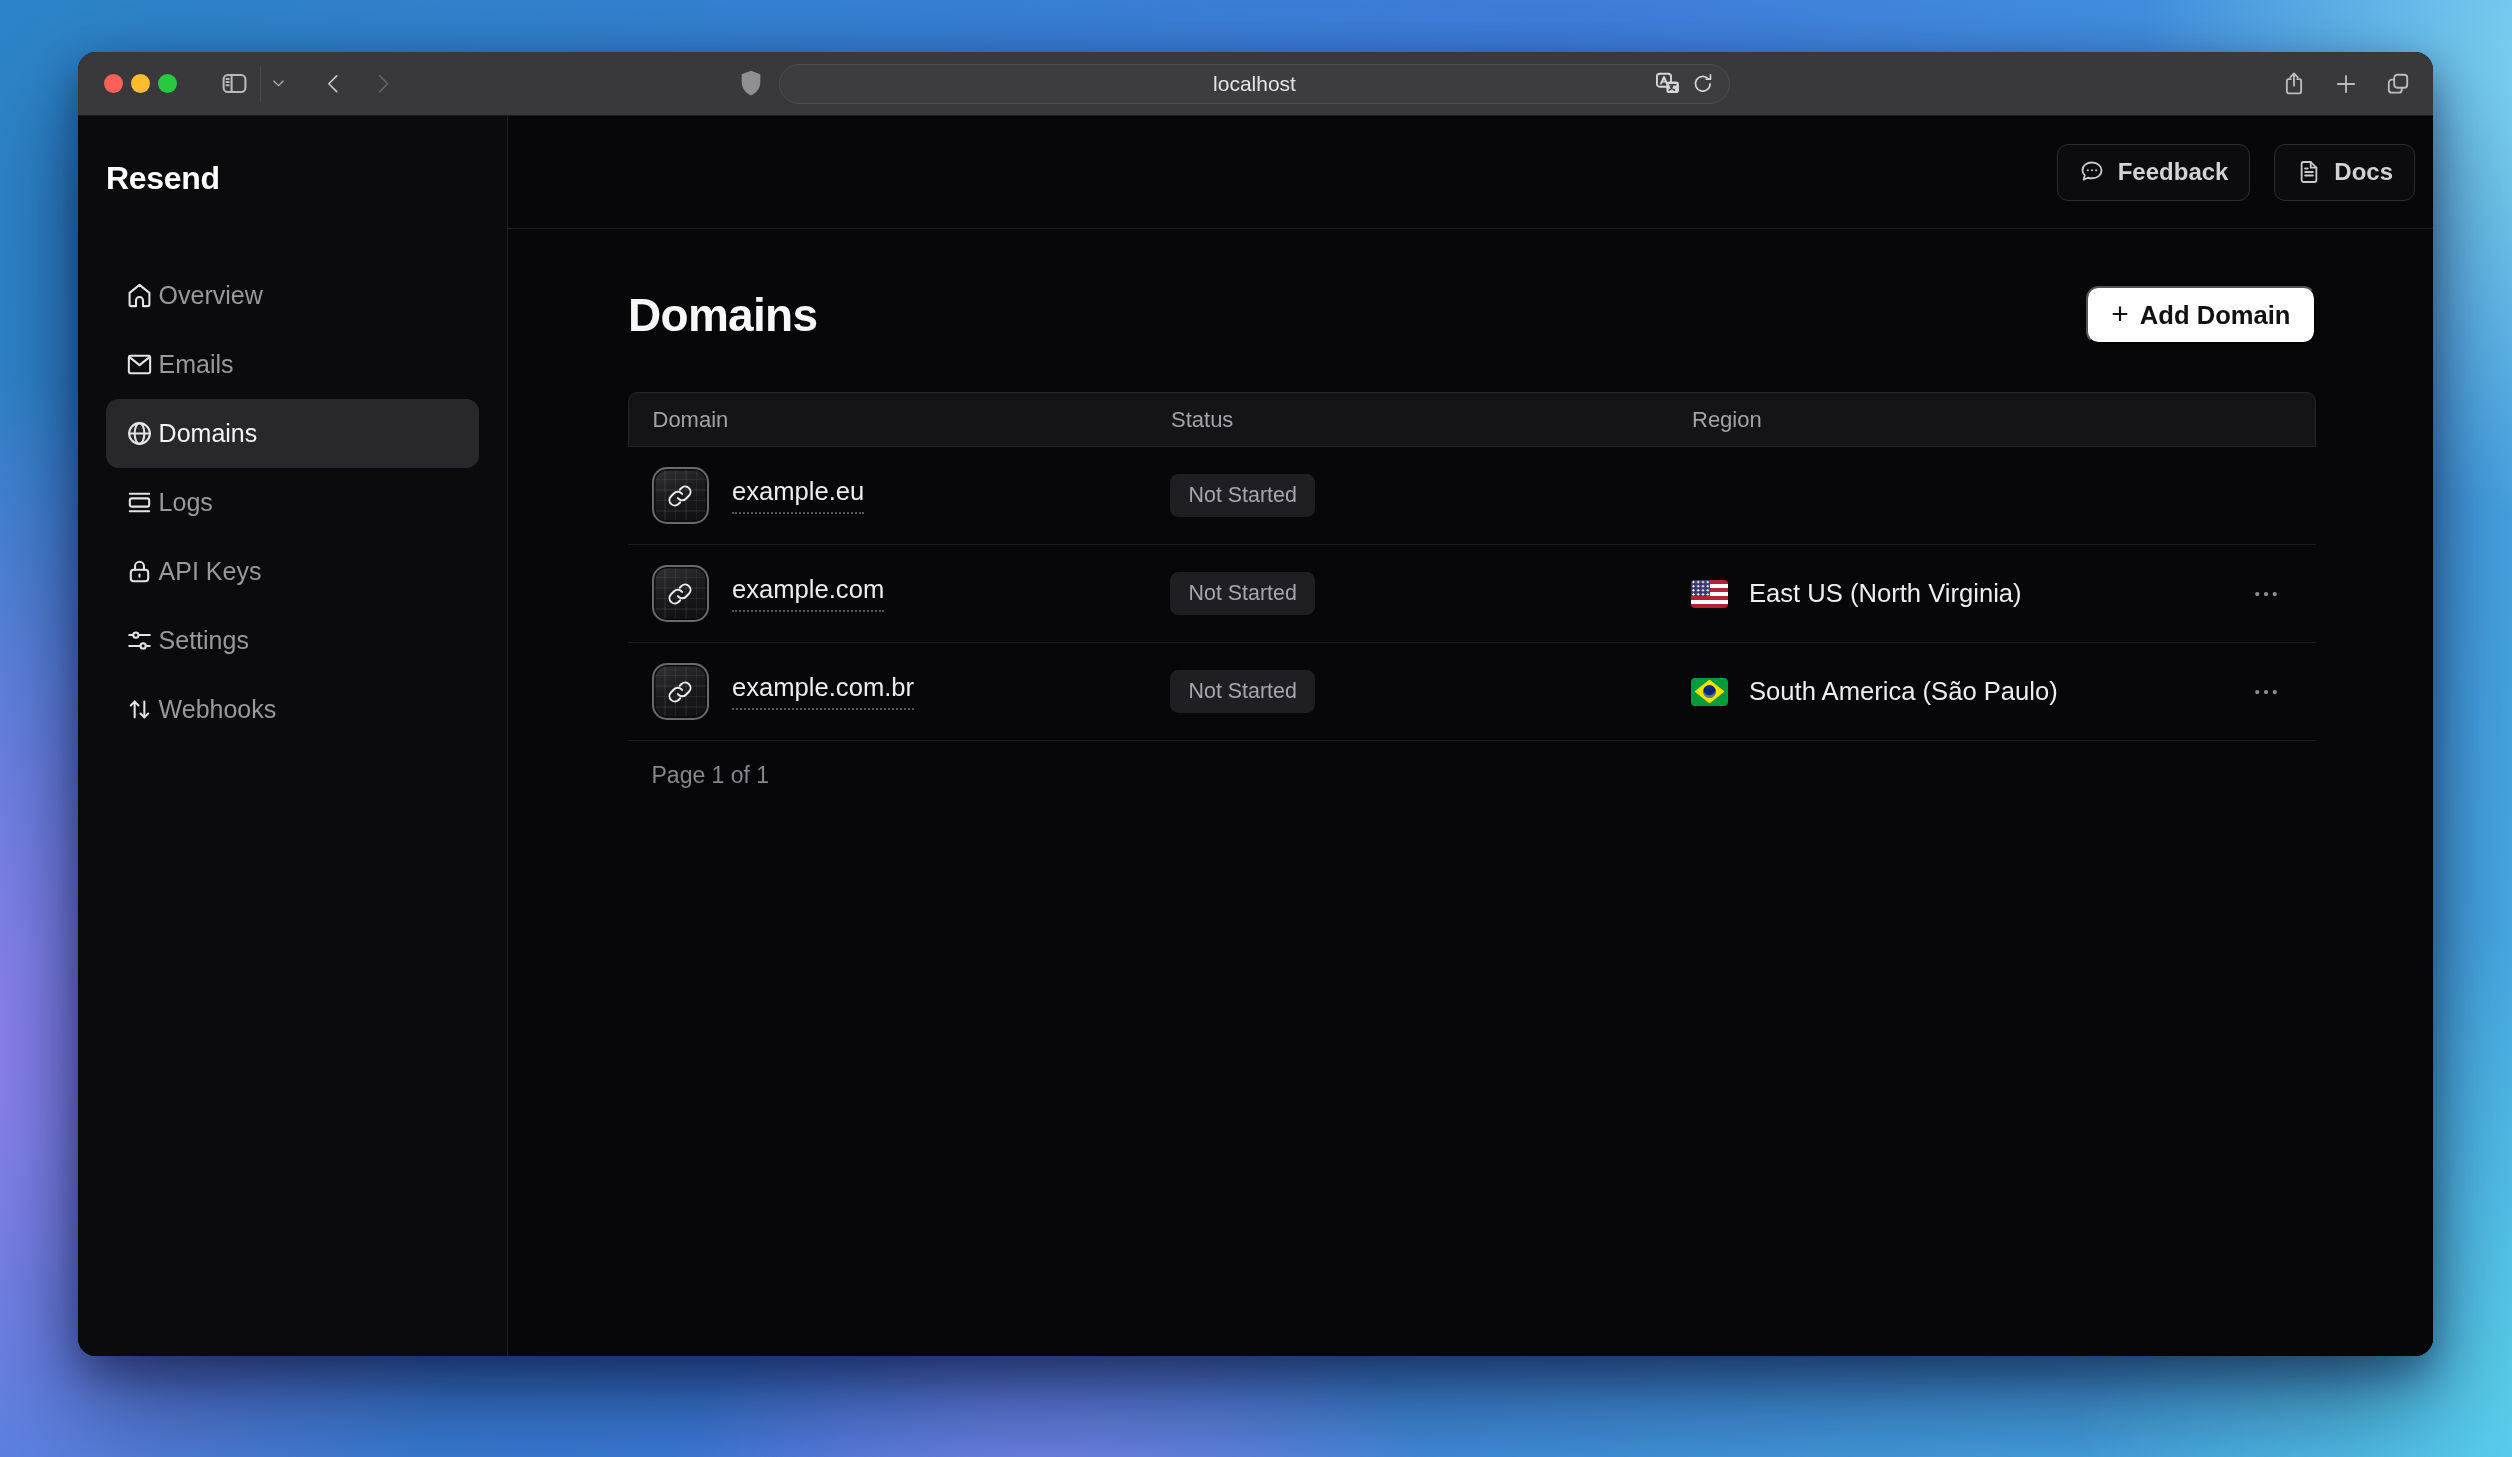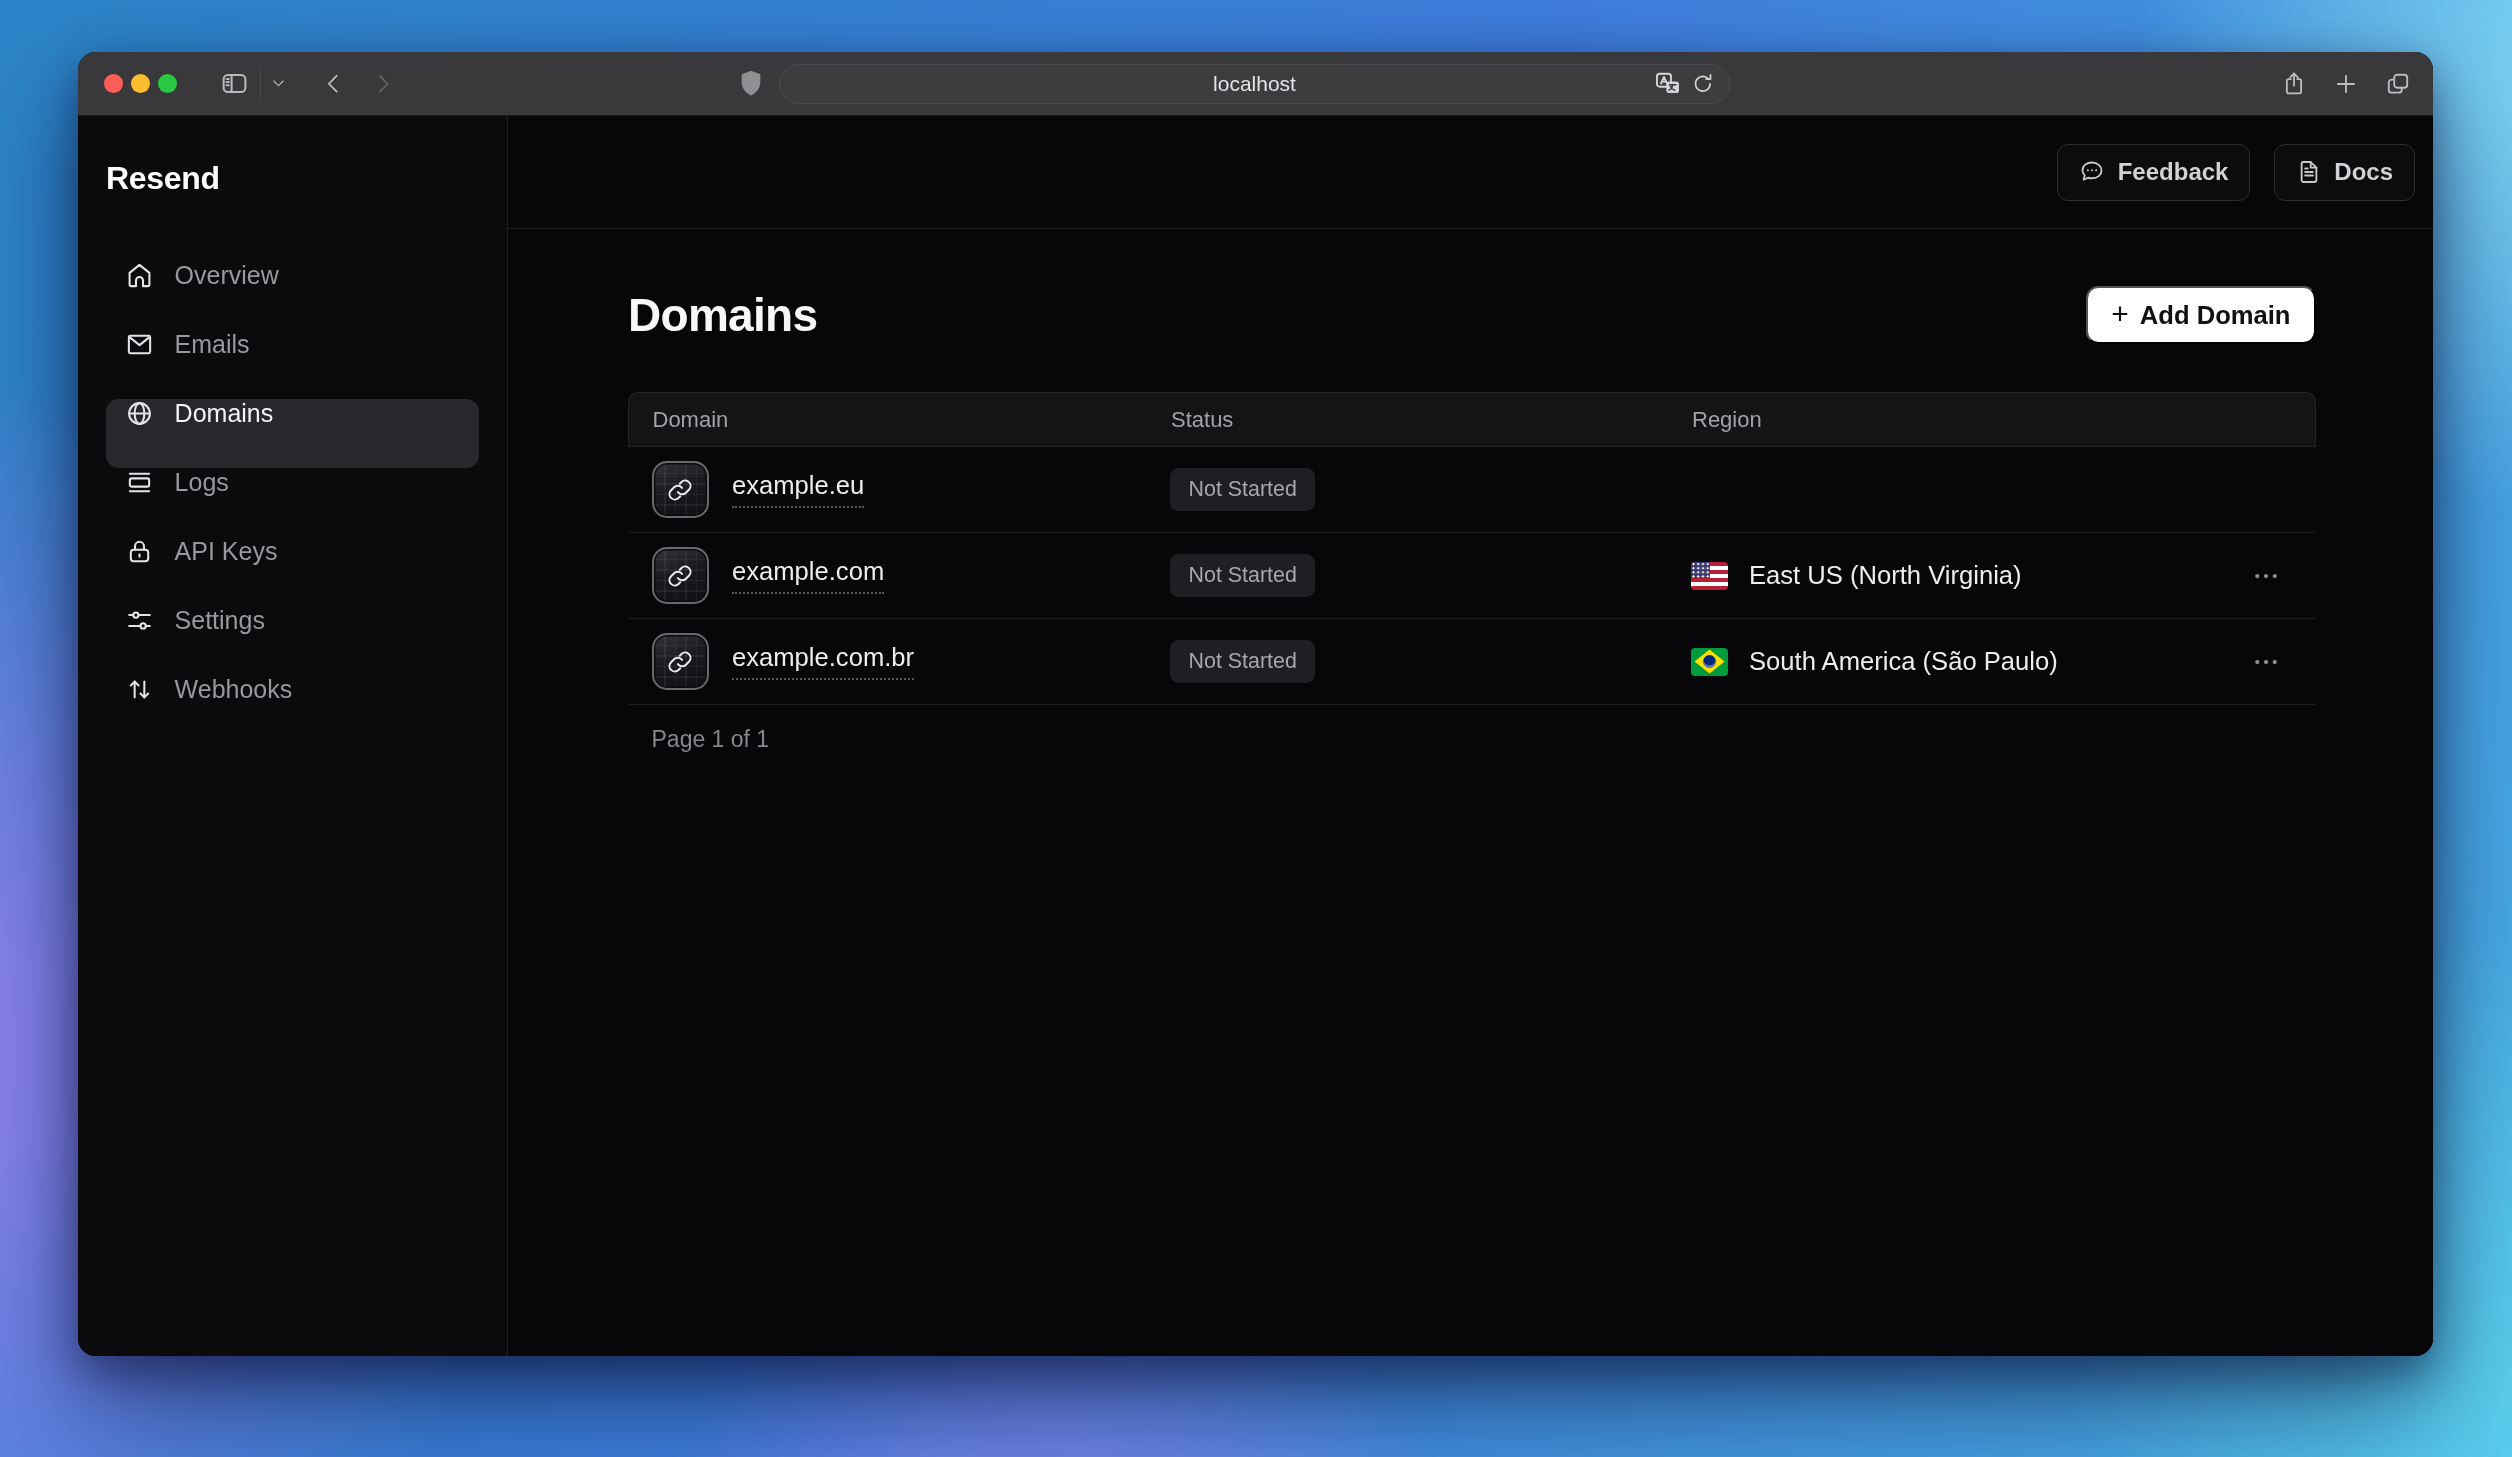--- a/index.html
+++ b/index.html
@@ -52,21 +52,21 @@
   .tb-icons-right{ margin-left:auto; display:flex; align-items:center; gap:26px; color:#bcbcc0; }
 
   
   .app{ display:flex; height:calc(100% - 64px); background:#070709; }
 
   .sidebar{ width:430px; background:#0b0b0d; border-right:1.4px solid #202024; flex-shrink:0; }
   .logo{ margin:44px 0 0 28px; font-size:32px; font-weight:800; letter-spacing:-0.3px; color:#ffffff; }
   .nav{ margin-top:64px; display:flex; flex-direction:column; }
   .nav-item{
     height:69px; margin:0 28px; padding:0 18.6px; border-radius:12.4px;
-    display:flex; align-items:flex-start; gap:21px; cursor:default;
+    display:flex; align-items:center; gap:5px; cursor:default;
   }
   .nav-item.active{ background:#28282c; }
   .nav-icon{ width:29px; height:29px; color:#e4e4e8; flex-shrink:0; }
   .nav-label{ font-size:25px; color:#98989e; }
   .nav-item.active .nav-label{ color:#f4f4f6; }
 
   .main{ flex:1; display:flex; flex-direction:column; background:#070709; }
   .main-header{
     height:113px; border-bottom:1.4px solid #202024; flex-shrink:0;
     display:flex; align-items:center; justify-content:flex-end; gap:23.5px; padding-right:18px;
@@ -92,21 +92,21 @@
   .table{ margin-top:48px; }
   .thead{
     display:flex; align-items:center; height:55px;
     background:#141417; border:1.4px solid #252529; border-radius:9.7px 9.7px 0 0;
     color:#a2a2a8; font-size:22px;
   }
   .col-domain{ width:542px; padding-left:23.5px; flex-shrink:0; }
   .col-status{ width:521px; flex-shrink:0; }
   .col-region{ flex:1; display:flex; align-items:center; }
   .trow{
-    display:flex; align-items:center; height:86px;
+    display:flex; align-items:center; height:98px;
     border-bottom:1.4px solid #1d1d20; font-size:25.6px; color:#ededf0;
   }
   .domain-cell{ display:flex; align-items:center; gap:23.5px; }
   .link-tile{
     width:57px; height:57px; border-radius:15px; flex-shrink:0;
     border:2.1px solid #68686e;
     background-image:
       repeating-linear-gradient(0deg, rgba(255,255,255,.055) 0 1.4px, transparent 1.4px 10.4px),
       repeating-linear-gradient(90deg, rgba(255,255,255,.055) 0 1.4px, transparent 1.4px 10.4px),
       linear-gradient(160deg,#333338 0%, #1b1b1f 45%, #0f0f12 100%);

